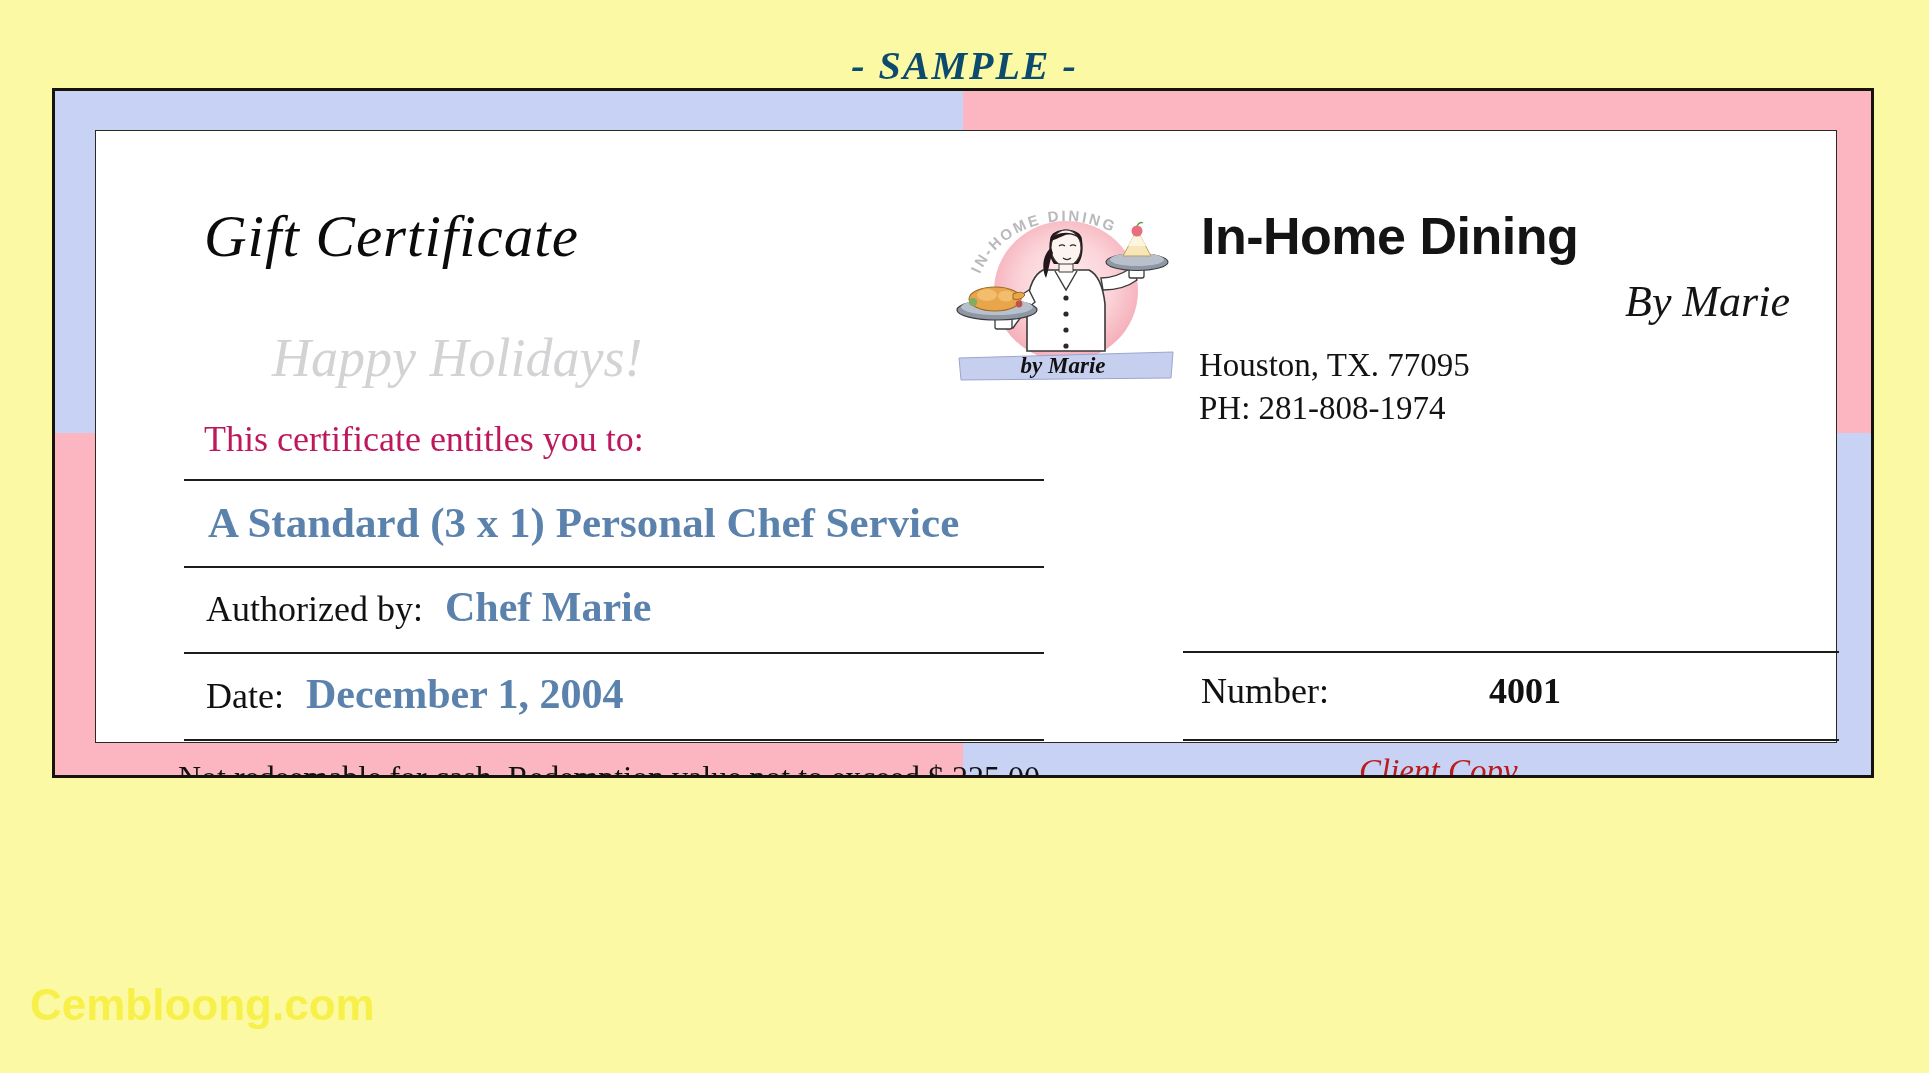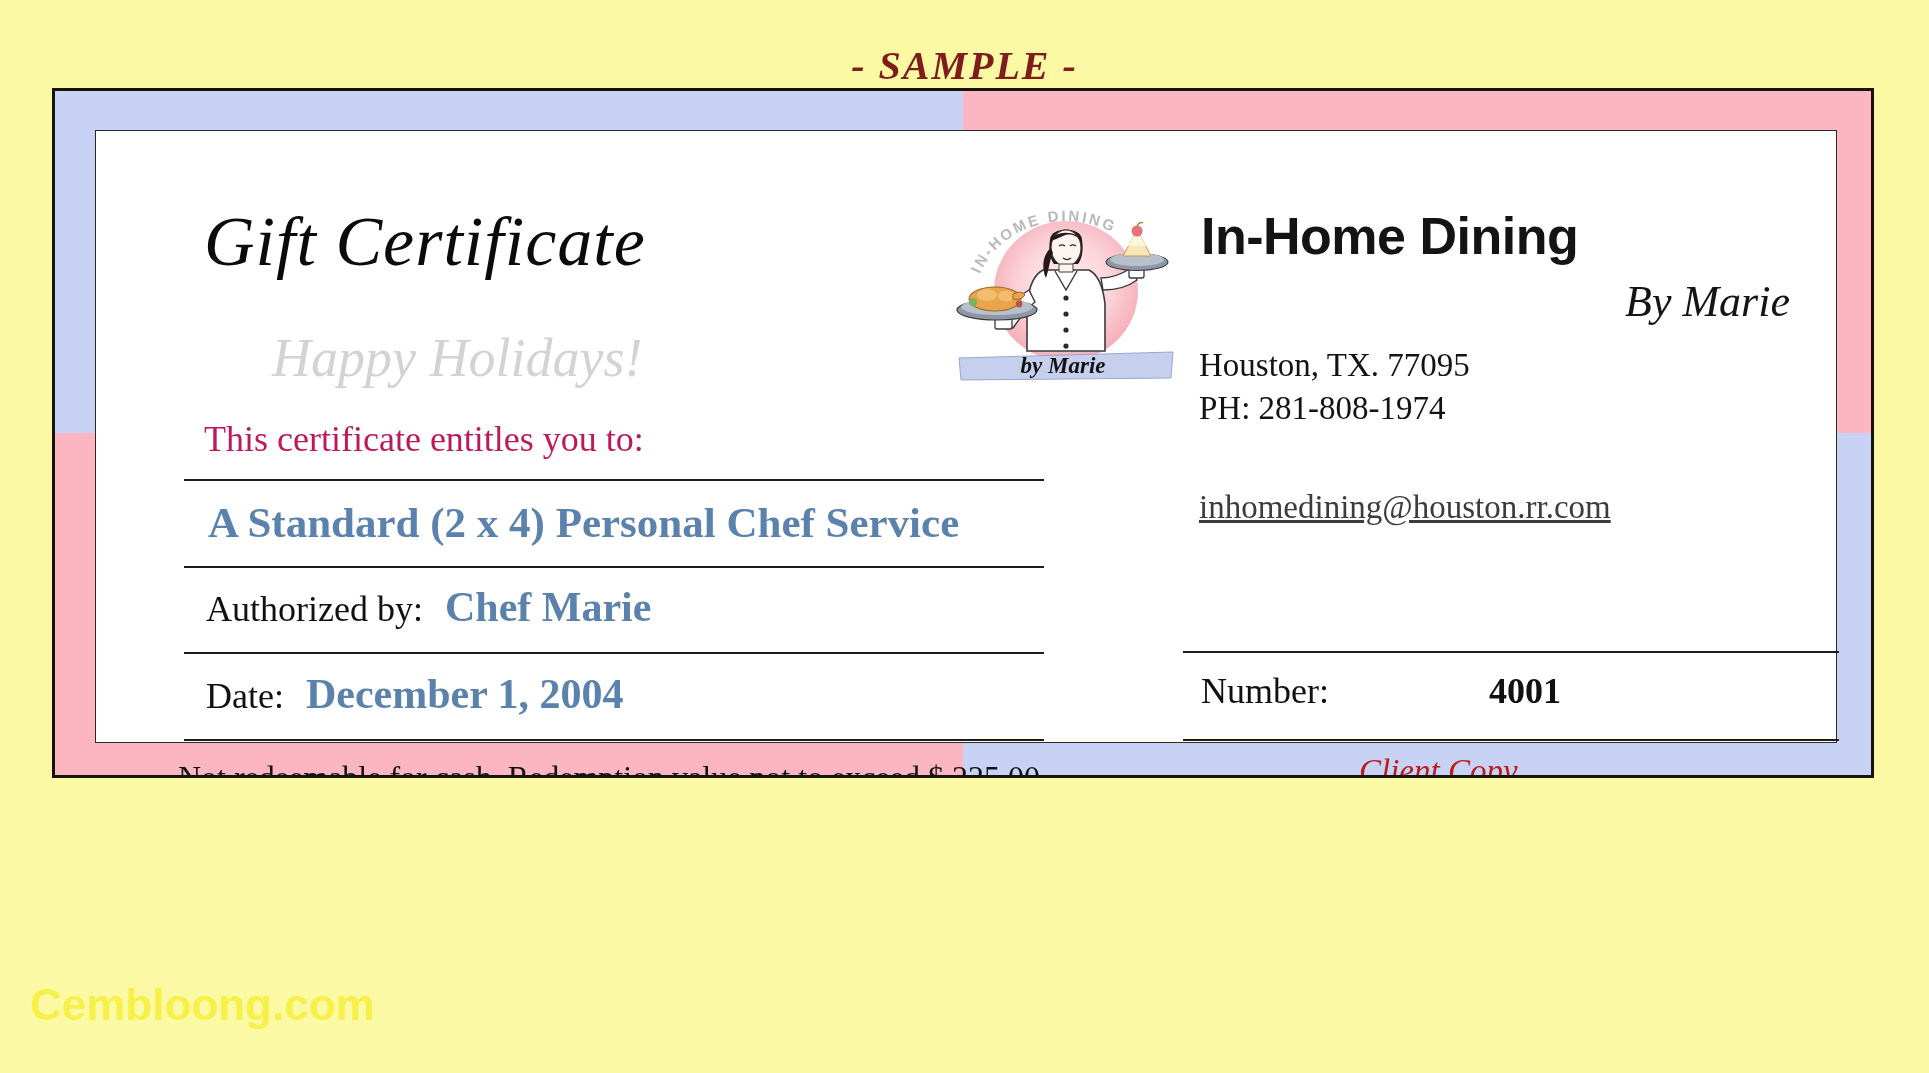--- a/index.html
+++ b/index.html
@@ -21,21 +21,21 @@
     position: absolute;
     top: 42px;
     left: 0;
     width: 1929px;
     text-align: center;
     font-family: "Liberation Serif", "DejaVu Serif", serif;
     font-style: italic;
     font-size: 40px;
     font-weight: 600;
     letter-spacing: 2px;
-    color: #7f1d1d;
+    color: #0c4a6e;
   }
 
   
   .certificate-frame {
     position: absolute;
     left: 52px;
     top: 88px;
     width: 1822px;
     height: 690px;
     border: 3px solid #15130c;
@@ -75,21 +75,21 @@
     width: 1045px;
     height: 100%;
   }
 
   .gift-title {
     position: absolute;
     left: 108px;
     top: 76px;
     font-family: "Liberation Serif", "DejaVu Serif", serif;
     font-style: italic;
-    font-size: 70px;
+    font-size: 59px;
     line-height: 1;
     color: #0b0b0b;
     letter-spacing: 1px;
     white-space: nowrap;
     text-align: center;
   }
 
   .holiday-sub {
     position: absolute;
     left: 176px;
@@ -286,21 +286,21 @@
     <div class="left-col">
 
       <div class="gift-title">Gift Certificate</div>
 
       <div class="holiday-sub">Happy Holidays!</div>
 
       <div class="entitles-line">This certificate entitles you to:</div>
 
       <div class="rule rule-service-top"></div>
 
-      <div class="service-text">A Standard (2 x 4) Personal Chef Service</div>
+      <div class="service-text">A Standard (3 x 1) Personal Chef Service</div>
 
       <div class="rule rule-service-bot"></div>
 
       <div class="field-row row-auth">
         <span class="field-label">Authorized by:</span><span class="field-value">Chef Marie</span>
       </div>
 
       <div class="rule rule-auth"></div>
 
       <div class="field-row row-date">
@@ -388,21 +388,20 @@
 
       <div class="brand-name">In-Home Dining</div>
 
       <div class="brand-by">By Marie</div>
 
       <div class="addr-block">
         <div>Houston, TX.  77095</div>
         <div>PH: 281-808-1974</div>
       </div>
 
-      <div class="email-link">inhomedining@houston.rr.com</div>
 
       <div class="rule-expires"></div>
 
       <div class="row-number">
         <span class="right-label">Number:</span><span class="right-value bold">4001</span>
       </div>
       <div class="rule-number"></div>
 
       <div class="client-copy">Client Copy</div>
     </div>

